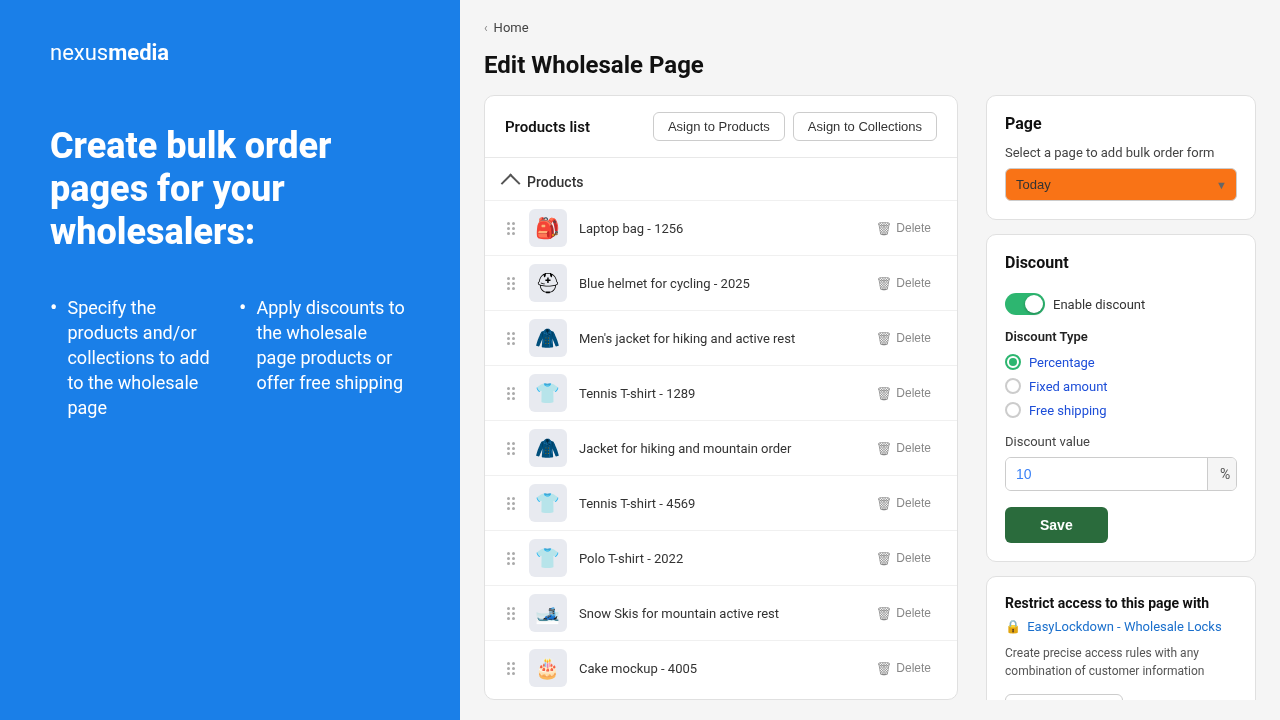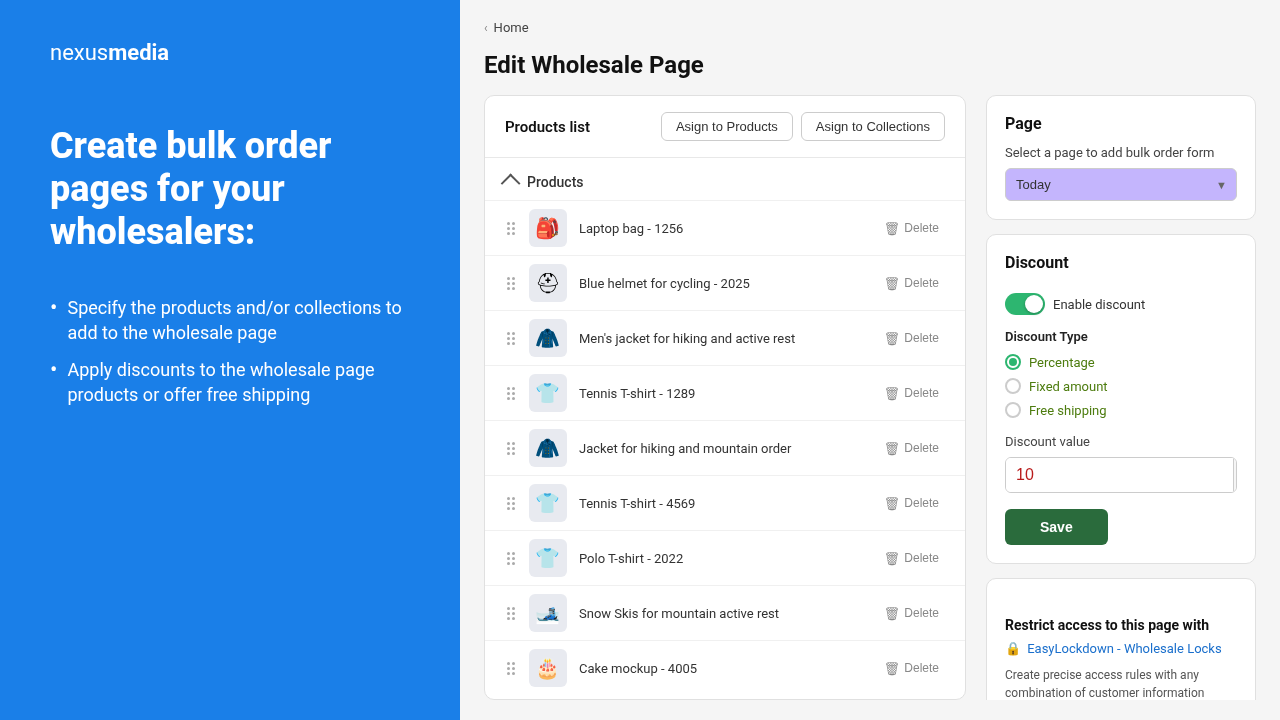--- a/index.html
+++ b/index.html
@@ -33,22 +33,22 @@
     .headline {
       color: white;
       font-size: 36px;
       font-weight: 800;
       line-height: 1.2;
       margin-bottom: 40px;
     }
     .bullets {
       list-style: none;
       display: flex;
-      flex-direction: column;
-      gap: 12px;
+      flex-direction: row;
+      gap: 20px;
     }
     .bullets li {
       color: white;
       font-size: 18px;
       line-height: 1.4;
       display: flex;
       gap: 10px;
     }
     .bullets li::before {
       content: "•";
@@ -89,21 +89,21 @@
     
     .page-title {
       font-size: 24px;
       font-weight: 700;
       color: #111;
     }
 
     
     .main-row {
       display: flex;
-      gap: 20px;
+      gap: 28px;
       flex: 1;
       overflow: hidden;
     }
 
     
     .products-panel {
       flex: 1;
       background: white;
       border-radius: 10px;
       border: 1px solid #e0e0e0;
@@ -244,21 +244,21 @@
     }
     .select-wrapper {
       position: relative;
     }
     .select-field {
       width: 100%;
       padding: 8px 30px 8px 10px;
       border: 1px solid #ccc;
       border-radius: 6px;
       font-size: 13px;
-      background: #c4b5fd;
+      background: #f97316;
       appearance: none;
       cursor: pointer;
       color: #333;
     }
     .select-arrow {
       position: absolute;
       right: 10px;
       top: 50%;
       transform: translateY(-50%);
       pointer-events: none;
@@ -334,41 +334,41 @@
       border-color: #2db670;
     }
     .radio-inner {
       width: 8px;
       height: 8px;
       border-radius: 50%;
       background: #2db670;
     }
     .radio-text {
       font-size: 13px;
-      color: #4d7c0f;
+      color: #1d4ed8;
     }
     .discount-value-label {
       font-size: 13px;
       color: #444;
       margin-bottom: 8px;
     }
     .input-with-suffix {
       display: flex;
       border: 1px solid #ccc;
       border-radius: 6px;
       overflow: hidden;
       width: 100%;
     }
     .input-field {
       flex: 1;
       padding: 8px 10px;
       border: none;
       outline: none;
-      font-size: 16px;
-      color: #b91c1c;
+      font-size: 14px;
+      color: #3b82f6;
     }
     .input-suffix {
       background: #f5f5f5;
       border-left: 1px solid #ccc;
       padding: 8px 12px;
       font-size: 14px;
       color: #555;
       display: flex;
       align-items: center;
     }
@@ -384,21 +384,20 @@
       margin-top: 16px;
     }
 
     
     .restrict-card {}
     .restrict-title {
       font-size: 14px;
       font-weight: 700;
       color: #111;
       margin-bottom: 8px;
-      margin-top: 20px;
     }
     .restrict-link {
       display: flex;
       align-items: center;
       gap: 6px;
       color: #1a6fcc;
       font-size: 13px;
       margin-bottom: 10px;
       text-decoration: none;
       cursor: pointer;

